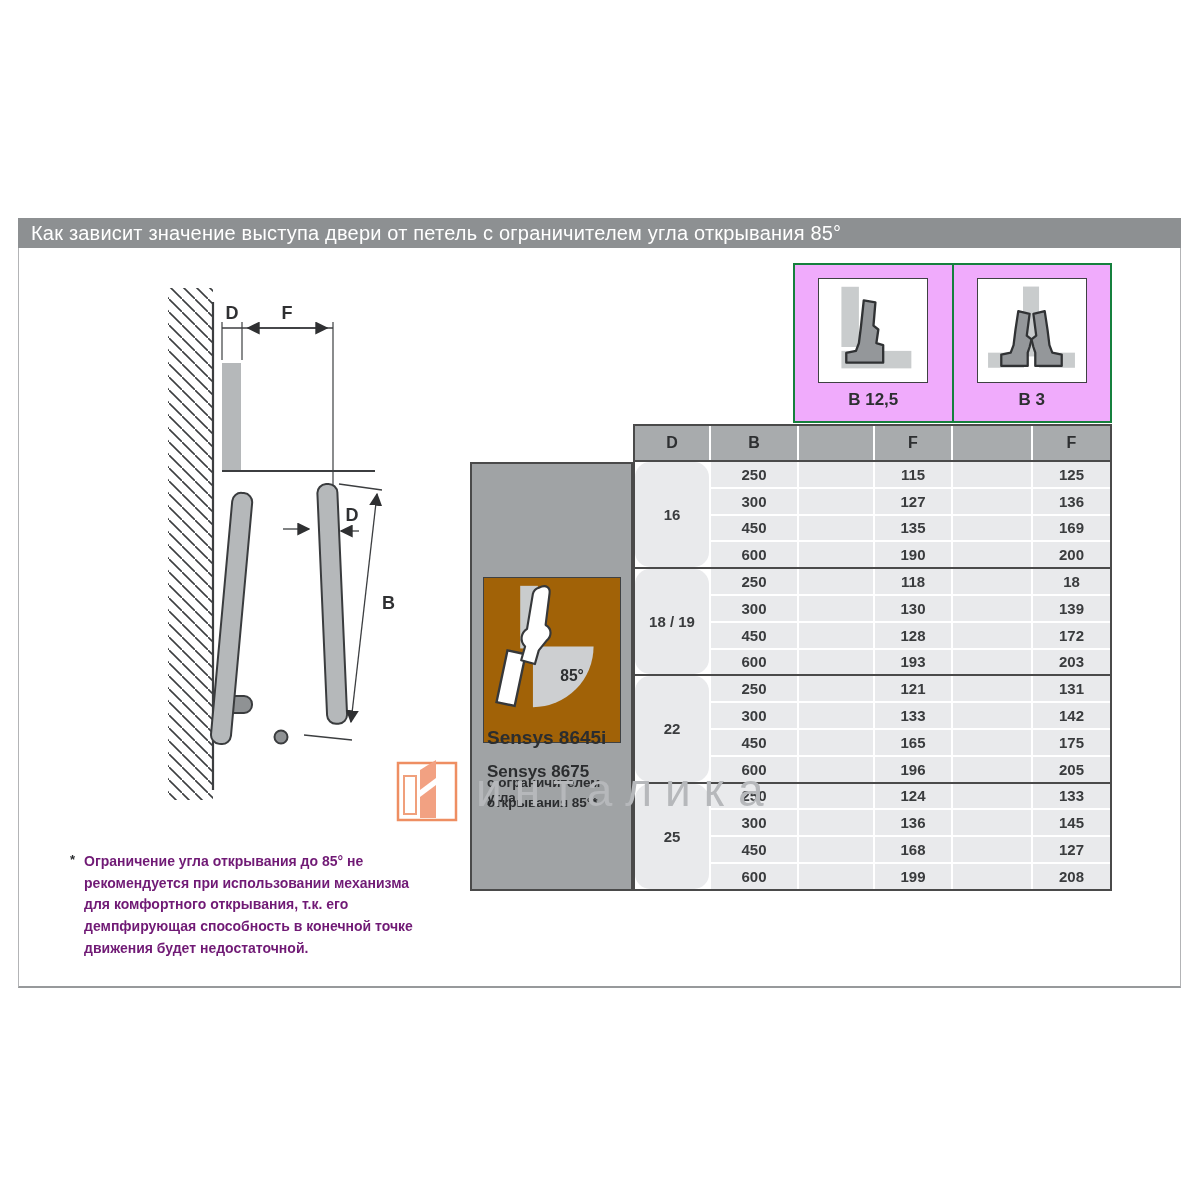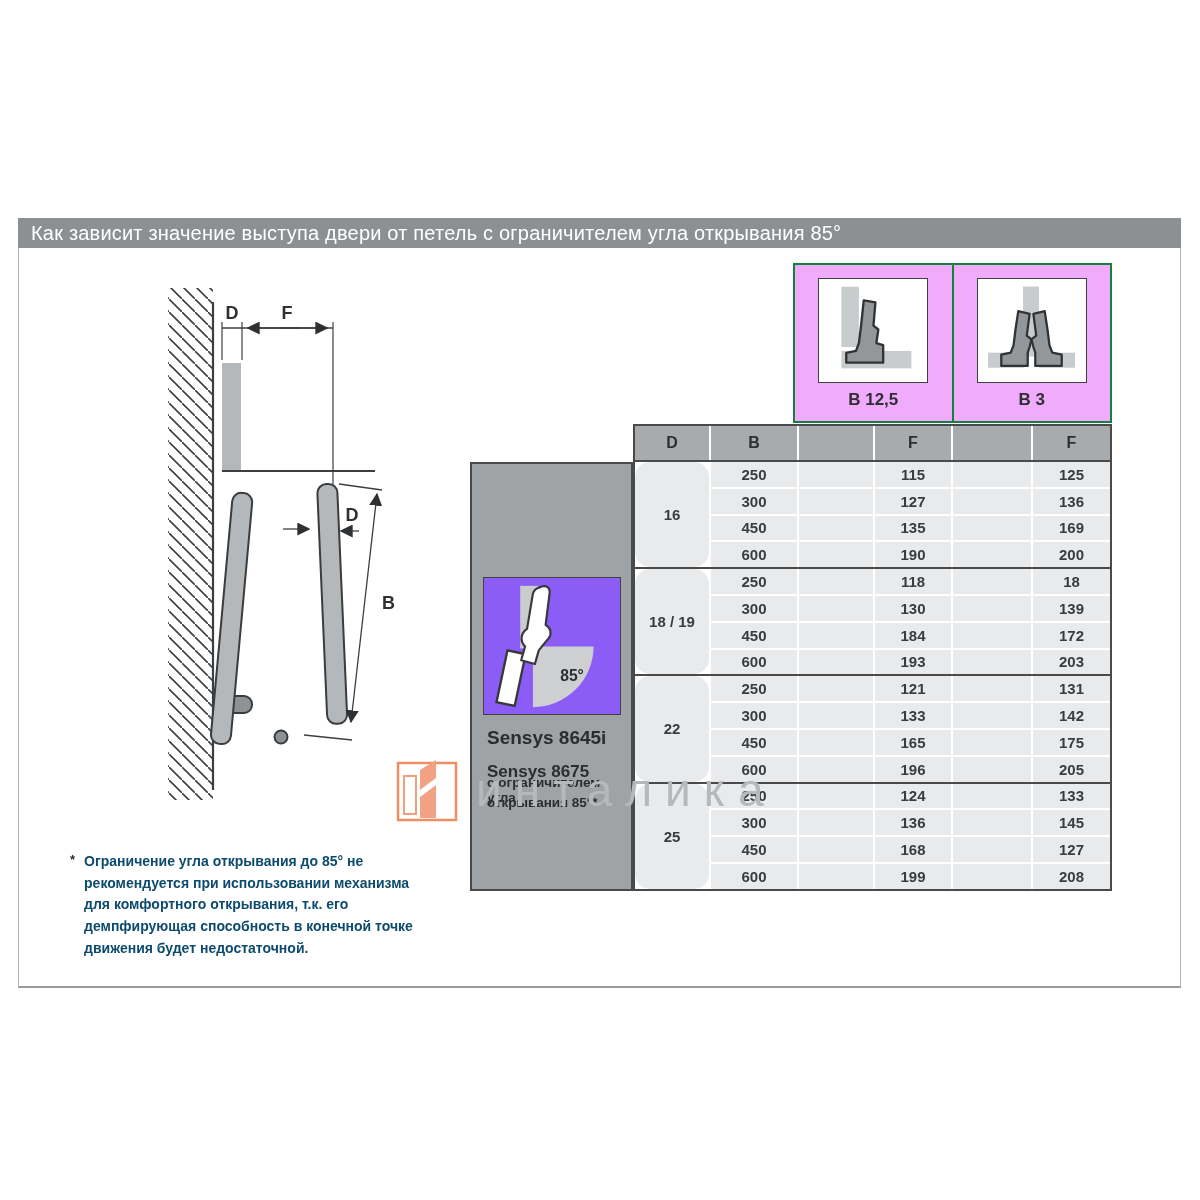--- a/index.html
+++ b/index.html
@@ -33,31 +33,31 @@
   .thead .cell { background:#a8abad; height:34px; font-weight:bold; font-size:16px; color:#2d2f31; }
   .sect { grid-auto-rows:24.8px; border-bottom:2px solid #4a4a4a; }
   .sect:last-child { border-bottom:none; }
   .cell { display:flex; align-items:center; justify-content:center; background:#e9eaec;
           font-size:15px; font-weight:600; color:#3a3c3e; }
   .dcell { grid-column:1; grid-row:span 4;border-radius:15px; }
 
   
   .sidepanel { position:absolute; left:470px; top:462px; width:163px; height:429px;
                background:#a0a3a5; border:2px solid #4a4a4a; z-index:2; }
-  .sidepanel .wbox { position:absolute; left:11px; top:113px; width:138px; height:138px;
-                     background:#8b5cf6; border:1.5px solid #3f4143; }
+  .sidepanel .wbox { position:absolute; left:11px; top:113px; width:138px; height:166px;
+                     background:#a16207; border:1.5px solid #3f4143; }
   .sidepanel .p1 { position:absolute; left:15px; top:263px; font-size:19px; font-weight:bold; color:#2b2d2f; }
   .sidepanel .p2 { position:absolute; left:15px; top:298px; font-size:17px; font-weight:bold; color:#2b2d2f; }
   .sidepanel .n1 { position:absolute; left:15px; top:311px; font-size:13.5px; font-weight:bold; color:#2b2d2f; }
   .sidepanel .n2 { position:absolute; left:15px; top:331px; font-size:13.5px; font-weight:bold; color:#2b2d2f; }
 
   
   .footnote { position:absolute; left:70px; top:851px; width:390px; display:flex; gap:9px; z-index:2; }
   .footnote .mark { font-size:13px; font-weight:bold; color:#2b2d30; padding-top:1px; }
-  .footnote .fl { font-size:14px; font-weight:bold; color:#0c4a6e; line-height:21.7px; white-space:nowrap; }
+  .footnote .fl { font-size:14px; font-weight:bold; color:#701a75; line-height:21.7px; white-space:nowrap; }
 
   
   .wm-logo { position:absolute; left:396px; top:756px; z-index:5; }
   .wm-text { position:absolute; left:476px; top:767px; z-index:5; font-size:46px; font-weight:normal;
              letter-spacing:13px; color:#b6b8bb; line-height:46px; white-space:nowrap; }
 </style>
 </head>
 <body>
 
 <div class="page">
@@ -175,21 +175,21 @@
           <div class="cell">118</div>
           <div class="cell"></div>
           <div class="cell">18</div>
           <div class="cell">300</div>
           <div class="cell"></div>
           <div class="cell">130</div>
           <div class="cell"></div>
           <div class="cell">139</div>
           <div class="cell">450</div>
           <div class="cell"></div>
-          <div class="cell">184</div>
+          <div class="cell">128</div>
           <div class="cell"></div>
           <div class="cell">172</div>
           <div class="cell">600</div>
           <div class="cell"></div>
           <div class="cell">193</div>
           <div class="cell"></div>
           <div class="cell">203</div>
         </div>
         <div class="sect">
           <div class="cell dcell">22</div>

